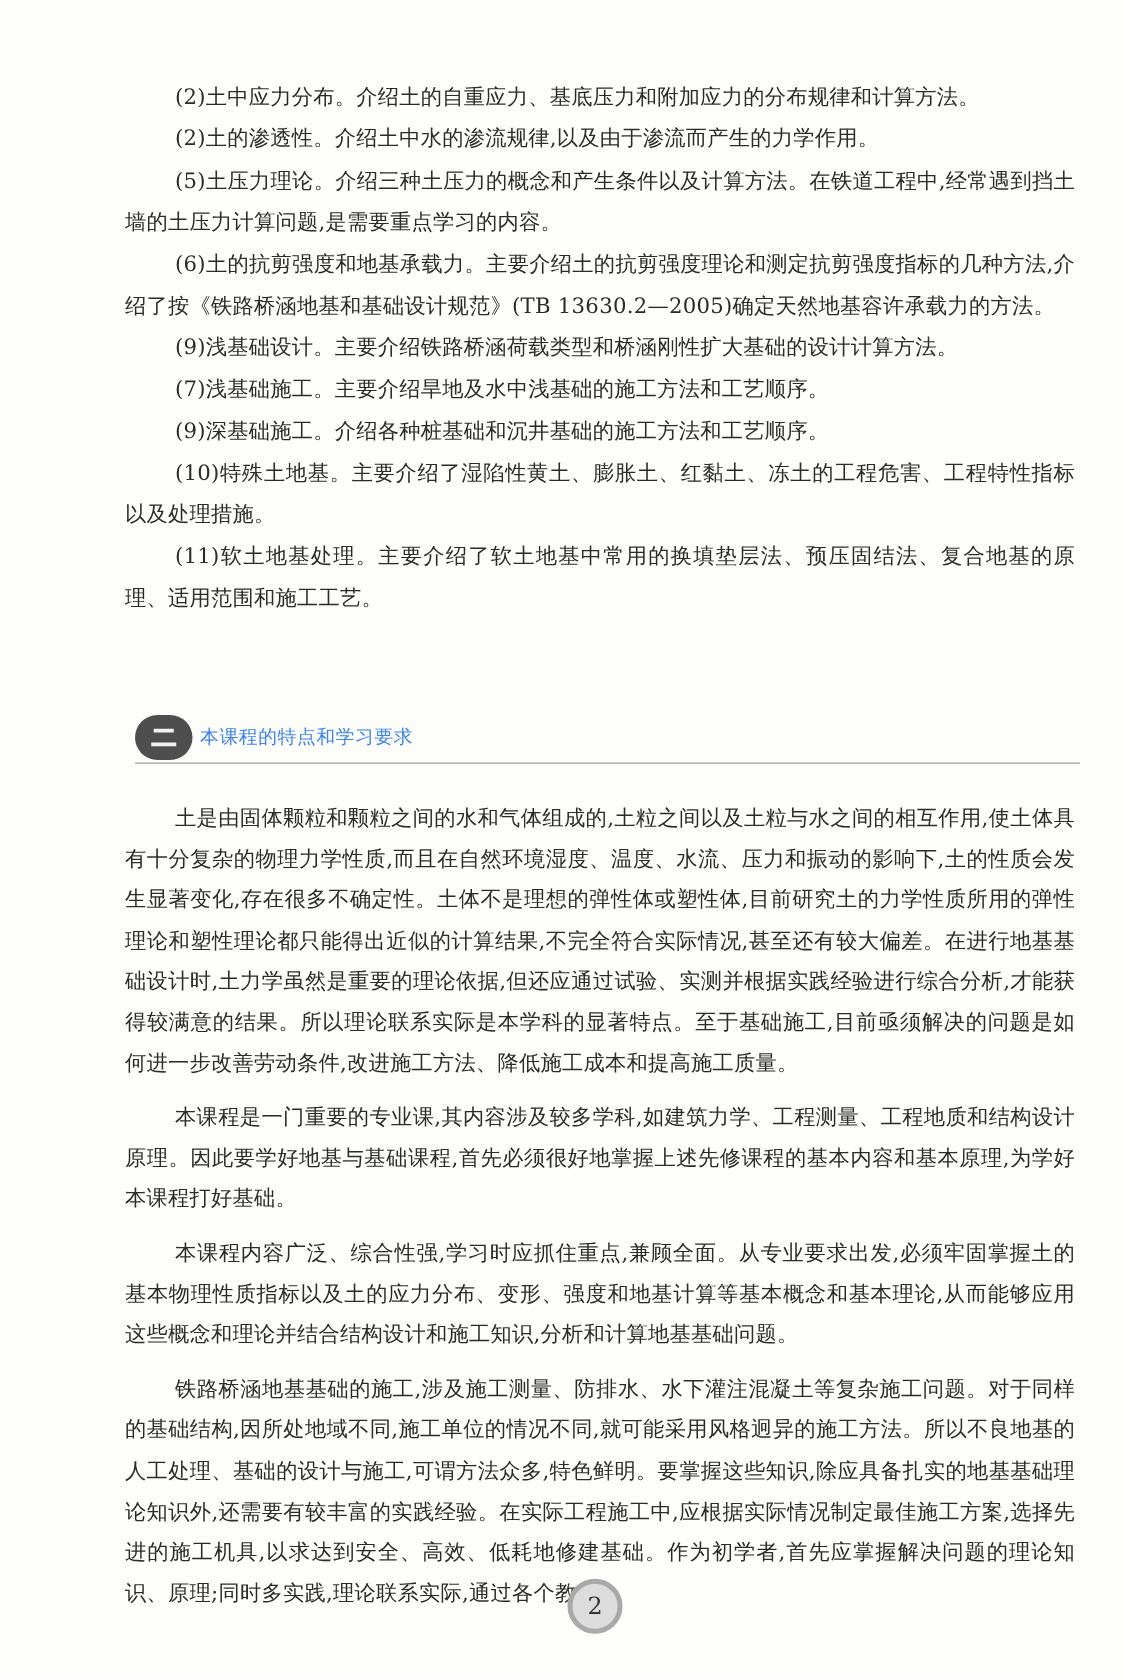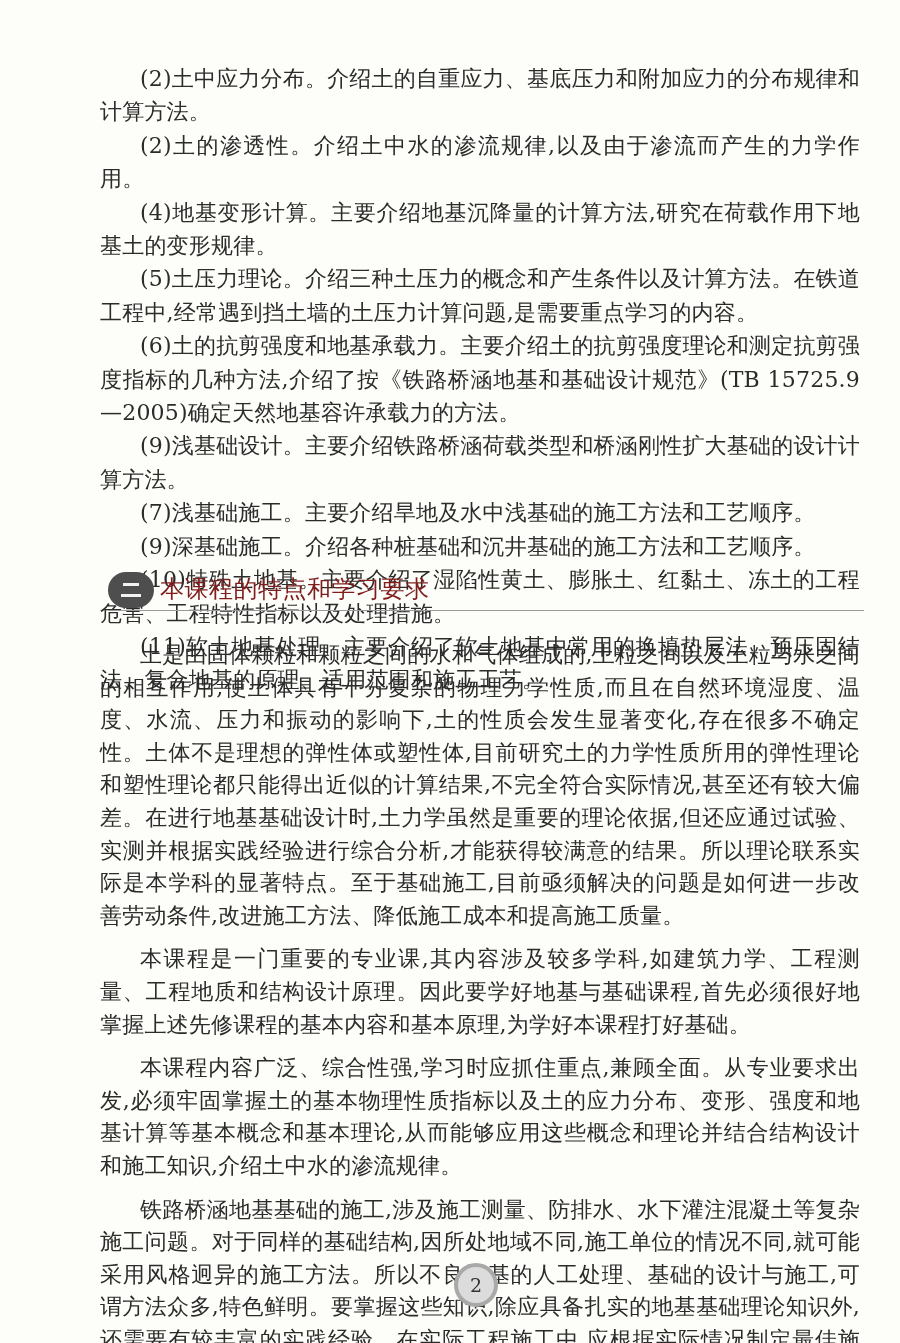--- a/index.html
+++ b/index.html
@@ -7,21 +7,21 @@
     width: 900px; height: 1343px; overflow: hidden;
     background: #fdfdf9;
     color: #2b2b2b;
     font-family: "DejaVu Serif", "Liberation Serif", serif;
     position: relative;
   }
   .page {
     position: absolute; left: 100px; top: 62px; width: 760px;
   }
   .para {
-    font-size: 22px;
+    font-size: 17px;
     line-height: 33.4px;
     margin: 0;
     text-indent: 40px;
     text-align: justify;
     letter-spacing: 0.2px;
     word-break: break-all;
   }
   .para.body { line-height: 32.6px; margin-top: 11px; }
   .heading {
     position: absolute; left: 108px; top: 568px; width: 756px; height: 42px;
@@ -33,55 +33,54 @@
     background: #4e4e4e; position: relative; flex: none;
     margin-bottom: -2px;
   }
   .badge .bar {
     position: absolute; left: 13px; width: 20px; height: 3px; background: #f2f2f2;
   }
   .badge .bar.top { top: 11px; left: 15px; width: 16px; }
   .badge .bar.bot { top: 22px; }
   .heading-title {
     font-family: "DejaVu Sans", "Liberation Sans", sans-serif;
-    font-size: 24px; color: #7f1d1d; margin-left: 6px; letter-spacing: 0.5px;
+    font-size: 15px; color: #3b82f6; margin-left: 6px; letter-spacing: 0.5px;
   }
   .section2 { position: absolute; left: 100px; top: 628px; width: 760px; }
   .page-num {
     position: absolute; left: 454px; top: 1263px;
     width: 36px; height: 36px; border-radius: 50%;
     background: #dcdcdc; border: 4px solid #a9a9a9;
     display: flex; align-items: center; justify-content: center;
     font-size: 19px; color: #333; box-sizing: content-box;
   }
 </style>
 </head>
 <body>
 
 <div class="page">
   <p class="para">(2)土中应力分布。介绍土的自重应力、基底压力和附加应力的分布规律和计算方法。</p>
   <p class="para">(2)土的渗透性。介绍土中水的渗流规律,以及由于渗流而产生的力学作用。</p>
-  <p class="para">(4)地基变形计算。主要介绍地基沉降量的计算方法,研究在荷载作用下地基土的变形规律。</p>
   <p class="para">(5)土压力理论。介绍三种土压力的概念和产生条件以及计算方法。在铁道工程中,经常遇到挡土墙的土压力计算问题,是需要重点学习的内容。</p>
-  <p class="para">(6)土的抗剪强度和地基承载力。主要介绍土的抗剪强度理论和测定抗剪强度指标的几种方法,介绍了按《铁路桥涵地基和基础设计规范》(TB 15725.9—2005)确定天然地基容许承载力的方法。</p>
+  <p class="para">(6)土的抗剪强度和地基承载力。主要介绍土的抗剪强度理论和测定抗剪强度指标的几种方法,介绍了按《铁路桥涵地基和基础设计规范》(TB 13630.2—2005)确定天然地基容许承载力的方法。</p>
   <p class="para">(9)浅基础设计。主要介绍铁路桥涵荷载类型和桥涵刚性扩大基础的设计计算方法。</p>
   <p class="para">(7)浅基础施工。主要介绍旱地及水中浅基础的施工方法和工艺顺序。</p>
   <p class="para">(9)深基础施工。介绍各种桩基础和沉井基础的施工方法和工艺顺序。</p>
   <p class="para">(10)特殊土地基。主要介绍了湿陷性黄土、膨胀土、红黏土、冻土的工程危害、工程特性指标以及处理措施。</p>
   <p class="para">(11)软土地基处理。主要介绍了软土地基中常用的换填垫层法、预压固结法、复合地基的原理、适用范围和施工工艺。</p>
 </div>
 
 <div class="heading">
   <div class="badge">
     <span class="bar top"></span>
     <span class="bar bot"></span>
   </div>
   <span class="heading-title">本课程的特点和学习要求</span>
 </div>
 
 <div class="section2">
   <p class="para body">土是由固体颗粒和颗粒之间的水和气体组成的,土粒之间以及土粒与水之间的相互作用,使土体具有十分复杂的物理力学性质,而且在自然环境湿度、温度、水流、压力和振动的影响下,土的性质会发生显著变化,存在很多不确定性。土体不是理想的弹性体或塑性体,目前研究土的力学性质所用的弹性理论和塑性理论都只能得出近似的计算结果,不完全符合实际情况,甚至还有较大偏差。在进行地基基础设计时,土力学虽然是重要的理论依据,但还应通过试验、实测并根据实践经验进行综合分析,才能获得较满意的结果。所以理论联系实际是本学科的显著特点。至于基础施工,目前亟须解决的问题是如何进一步改善劳动条件,改进施工方法、降低施工成本和提高施工质量。</p>
   <p class="para body">本课程是一门重要的专业课,其内容涉及较多学科,如建筑力学、工程测量、工程地质和结构设计原理。因此要学好地基与基础课程,首先必须很好地掌握上述先修课程的基本内容和基本原理,为学好本课程打好基础。</p>
-  <p class="para body">本课程内容广泛、综合性强,学习时应抓住重点,兼顾全面。从专业要求出发,必须牢固掌握土的基本物理性质指标以及土的应力分布、变形、强度和地基计算等基本概念和基本理论,从而能够应用这些概念和理论并结合结构设计和施工知识,介绍土中水的渗流规律。</p>
+  <p class="para body">本课程内容广泛、综合性强,学习时应抓住重点,兼顾全面。从专业要求出发,必须牢固掌握土的基本物理性质指标以及土的应力分布、变形、强度和地基计算等基本概念和基本理论,从而能够应用这些概念和理论并结合结构设计和施工知识,分析和计算地基基础问题。</p>
   <p class="para body">铁路桥涵地基基础的施工,涉及施工测量、防排水、水下灌注混凝土等复杂施工问题。对于同样的基础结构,因所处地域不同,施工单位的情况不同,就可能采用风格迥异的施工方法。所以不良地基的人工处理、基础的设计与施工,可谓方法众多,特色鲜明。要掌握这些知识,除应具备扎实的地基基础理论知识外,还需要有较丰富的实践经验。在实际工程施工中,应根据实际情况制定最佳施工方案,选择先进的施工机具,以求达到安全、高效、低耗地修建基础。作为初学者,首先应掌握解决问题的理论知识、原理;同时多实践,理论联系实际,通过各个教学</p>
 </div>
 
 <div class="page-num">2</div>
 
 </body></html>

